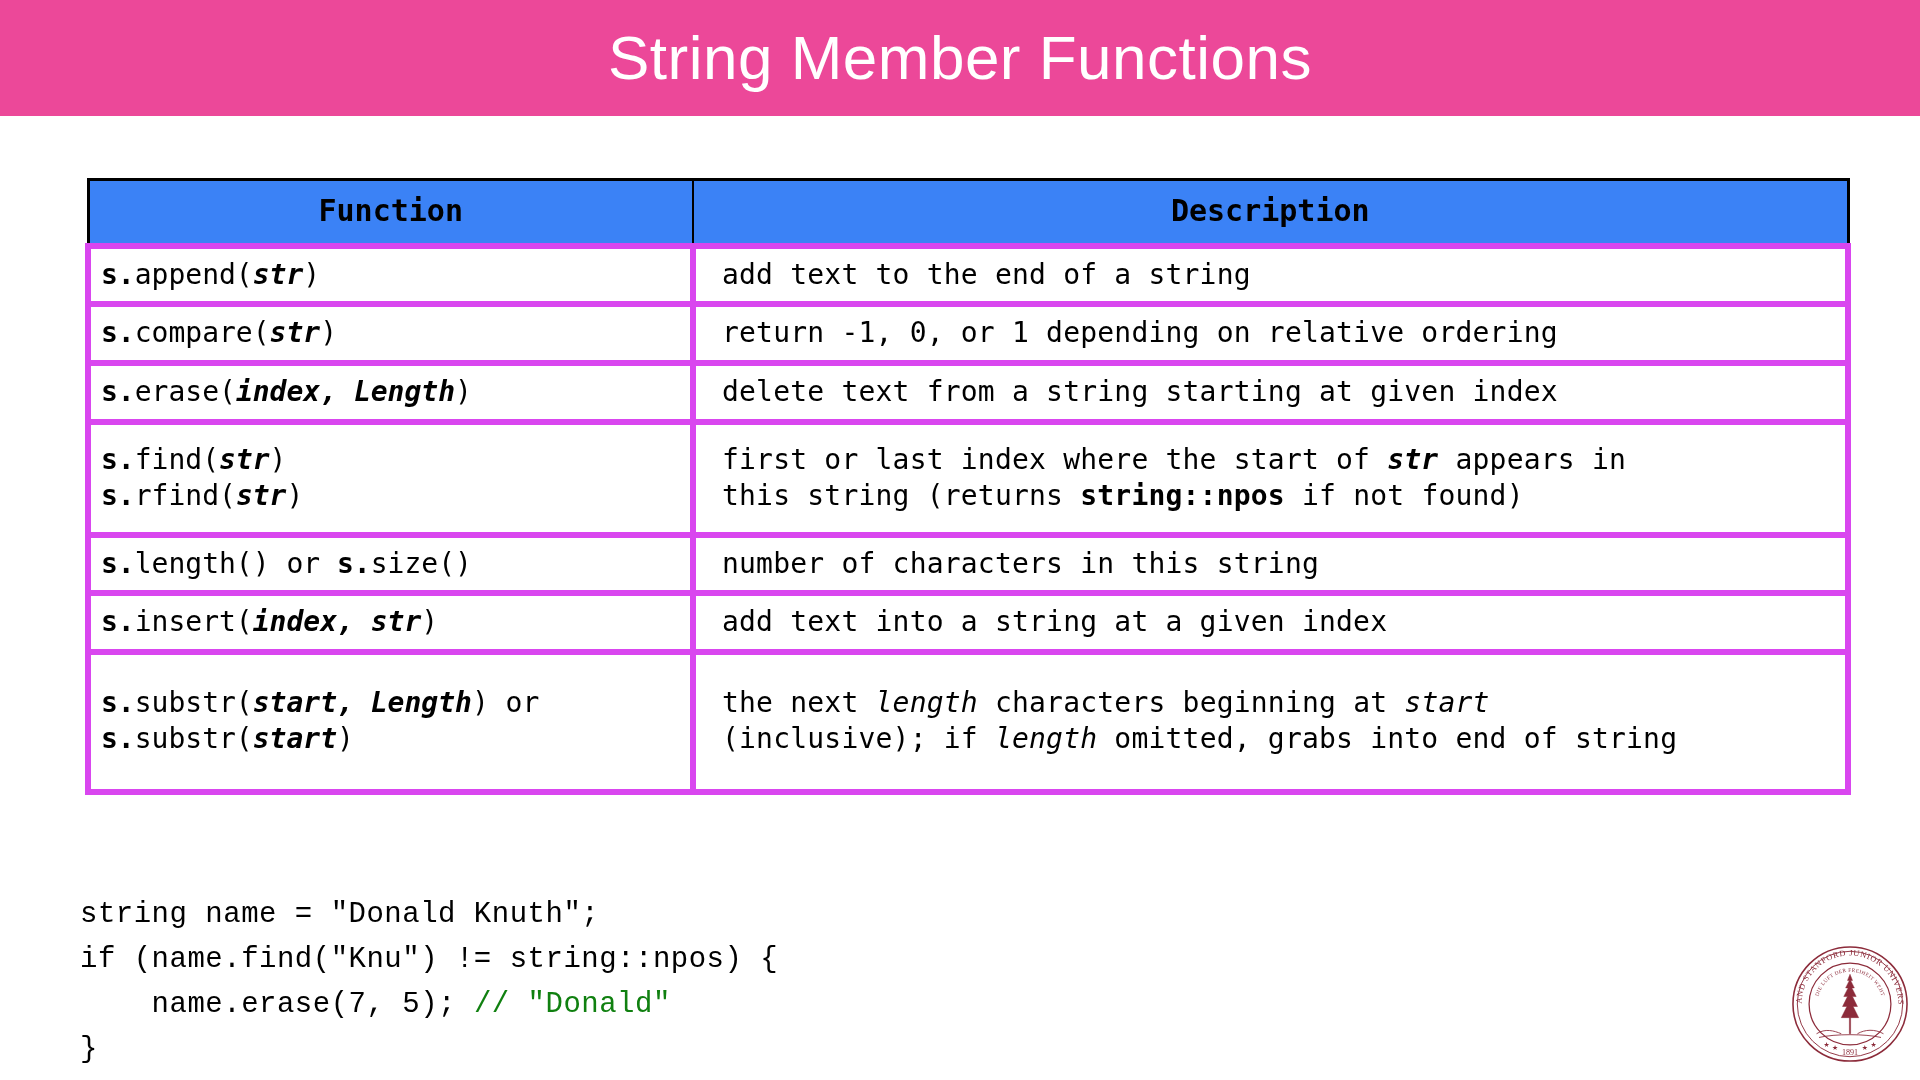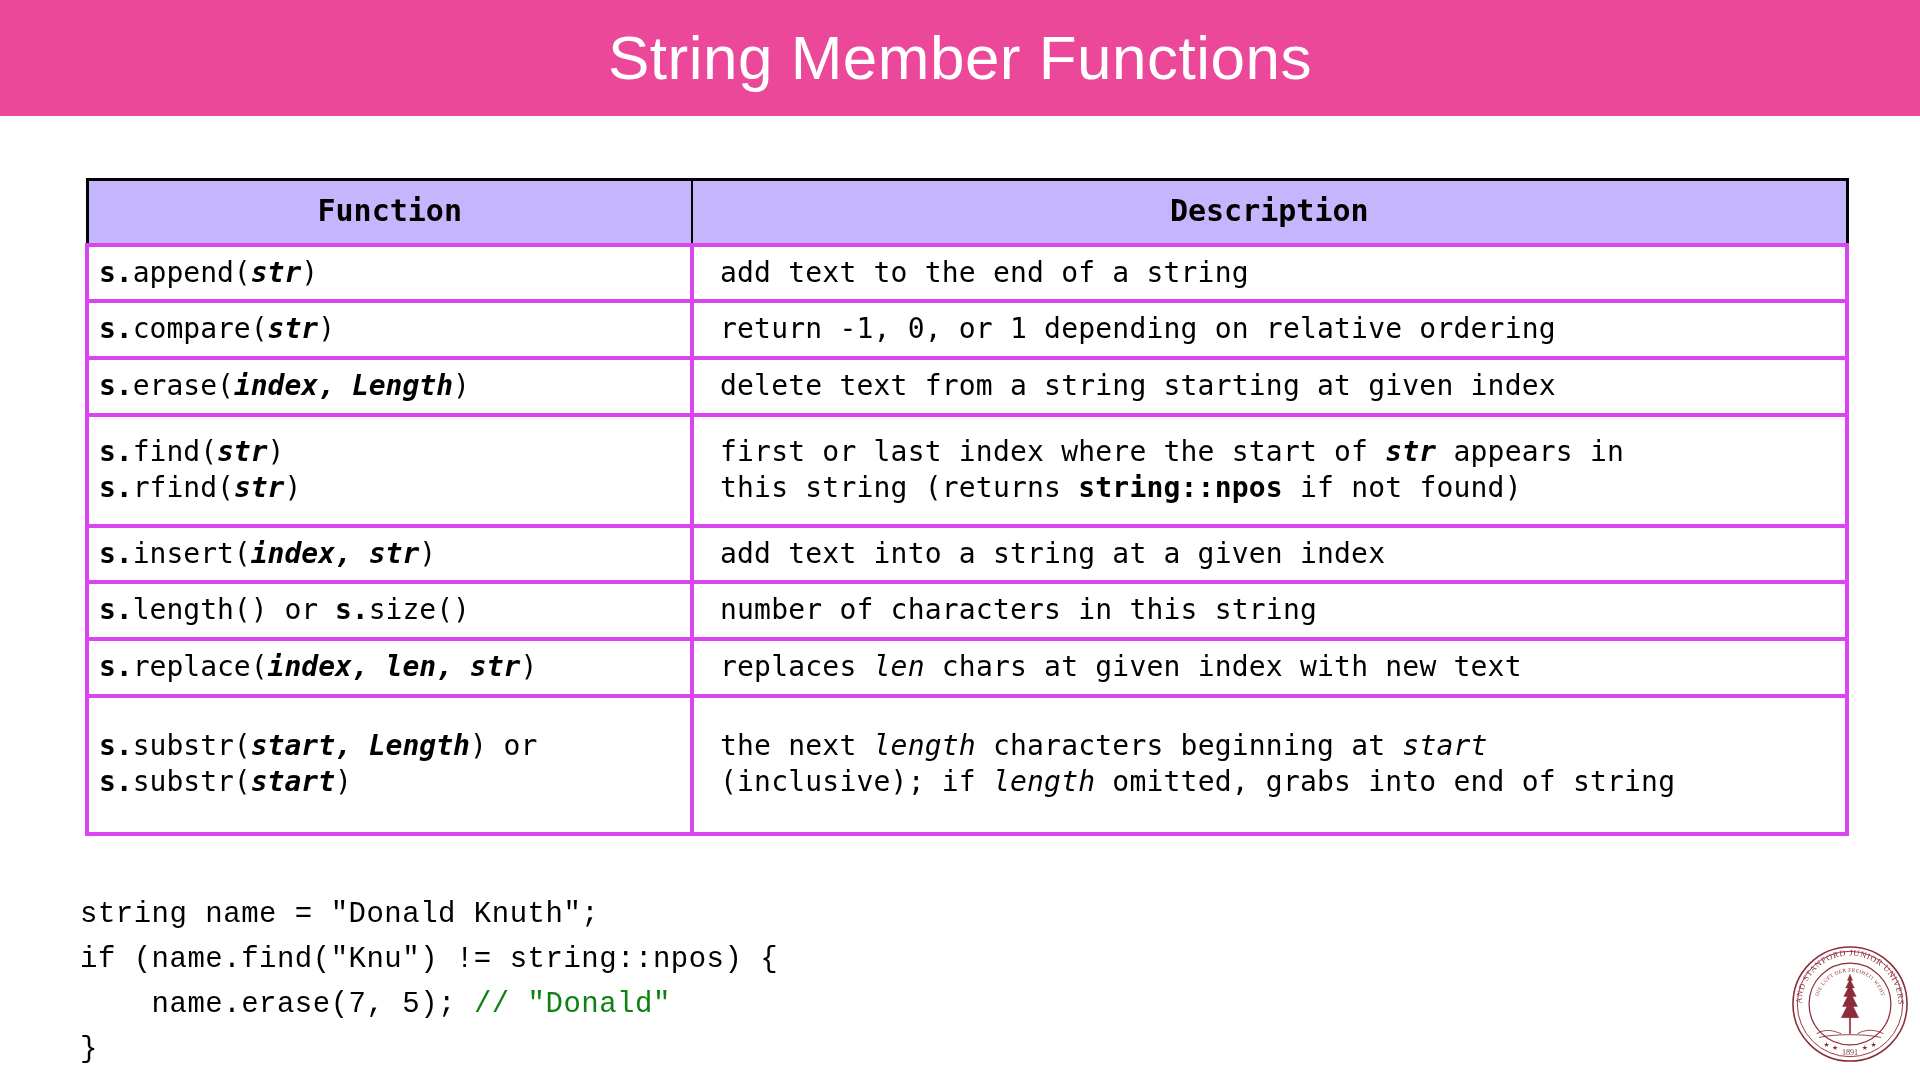--- a/index.html
+++ b/index.html
@@ -44,35 +44,35 @@
   table.fn-table {
     border-collapse: collapse;
     width: 1760px;
     table-layout: fixed;
     border: 3px solid #000000;
   }
   table.fn-table col.col-fn  { width: 605px; }
   table.fn-table col.col-dsc { width: 1155px; }
 
   table.fn-table th {
-    background: #c4b5fd;
+    background: #3b82f6;
     border: 1px solid #808080;
     border-bottom: 3px solid #000000;
     font-family: "DejaVu Sans Mono", monospace;
     font-weight: bold;
     font-size: 30px;
     color: #000000;
     text-align: center;
     padding: 13px 10px 14px 10px;
     line-height: 1.15;
   }
   table.fn-table th.th-fn { border-right: 2px solid #000000; }
 
   table.fn-table td {
-    border: 4px solid #d946ef;
+    border: 6px solid #d946ef;
     font-family: "DejaVu Sans Mono", monospace;
     font-size: 28px;
     color: #000000;
     vertical-align: middle;
     line-height: 1.28;
     padding: 8px 6px 9px 8px;
     white-space: nowrap;
   }
   table.fn-table td.cell-fn {
     border-right: 2px solid #000000;
@@ -142,30 +142,26 @@
         </tr>
         <tr>
           <td class="cell-fn"><span class="b">s.</span><span>erase(</span><span class="bi">index, Length</span><span>)</span></td>
           <td class="cell-desc"><span>delete text from a string starting at given index</span></td>
         </tr>
         <tr class="row-tall">
           <td class="cell-fn"><span class="b">s.</span><span>find(</span><span class="bi">str</span><span>)</span><br><span class="b">s.</span><span>rfind(</span><span class="bi">str</span><span>)</span></td>
           <td class="cell-desc"><span>first or last index where the start of </span><span class="bi">str</span><span> appears in</span><br><span>this string (returns </span><span class="b">string::npos</span><span> if not found)</span></td>
         </tr>
         <tr>
+          <td class="cell-fn"><span class="b">s.</span><span>length() or </span><span class="b">s.</span><span>size()</span></td>
+          <td class="cell-desc"><span>number of characters in this string</span></td>
+        </tr>
+        <tr>
           <td class="cell-fn"><span class="b">s.</span><span>insert(</span><span class="bi">index, str</span><span>)</span></td>
           <td class="cell-desc"><span>add text into a string at a given index</span></td>
-        </tr>
-        <tr>
-          <td class="cell-fn"><span class="b">s.</span><span>length() or </span><span class="b">s.</span><span>size()</span></td>
-          <td class="cell-desc"><span>number of characters in this string</span></td>
-        </tr>
-        <tr>
-          <td class="cell-fn"><span class="b">s.</span><span>replace(</span><span class="bi">index, len, str</span><span>)</span></td>
-          <td class="cell-desc"><span>replaces </span><span class="i">len</span><span> chars at given index with new text</span></td>
         </tr>
         <tr class="row-xtall">
           <td class="cell-fn"><span class="b">s.</span><span>substr(</span><span class="bi">start, Length</span><span>) or</span><br><span class="b">s.</span><span>substr(</span><span class="bi">start</span><span>)</span></td>
           <td class="cell-desc"><span>the next </span><span class="i">length</span><span> characters beginning at </span><span class="i">start</span><br><span>(inclusive); if </span><span class="i">length</span><span> omitted, grabs into end of string</span></td>
         </tr>
       </tbody>
   </table>
 </div>
 
 <div id="code-block"><div><span>string name = "Donald Knuth";</span></div><div><span>if (name.find("Knu") != string::npos) {</span></div><div><span>    name.erase(7, 5); </span><span class="cmt">// "Donald"</span></div><div><span>}</span></div></div>

